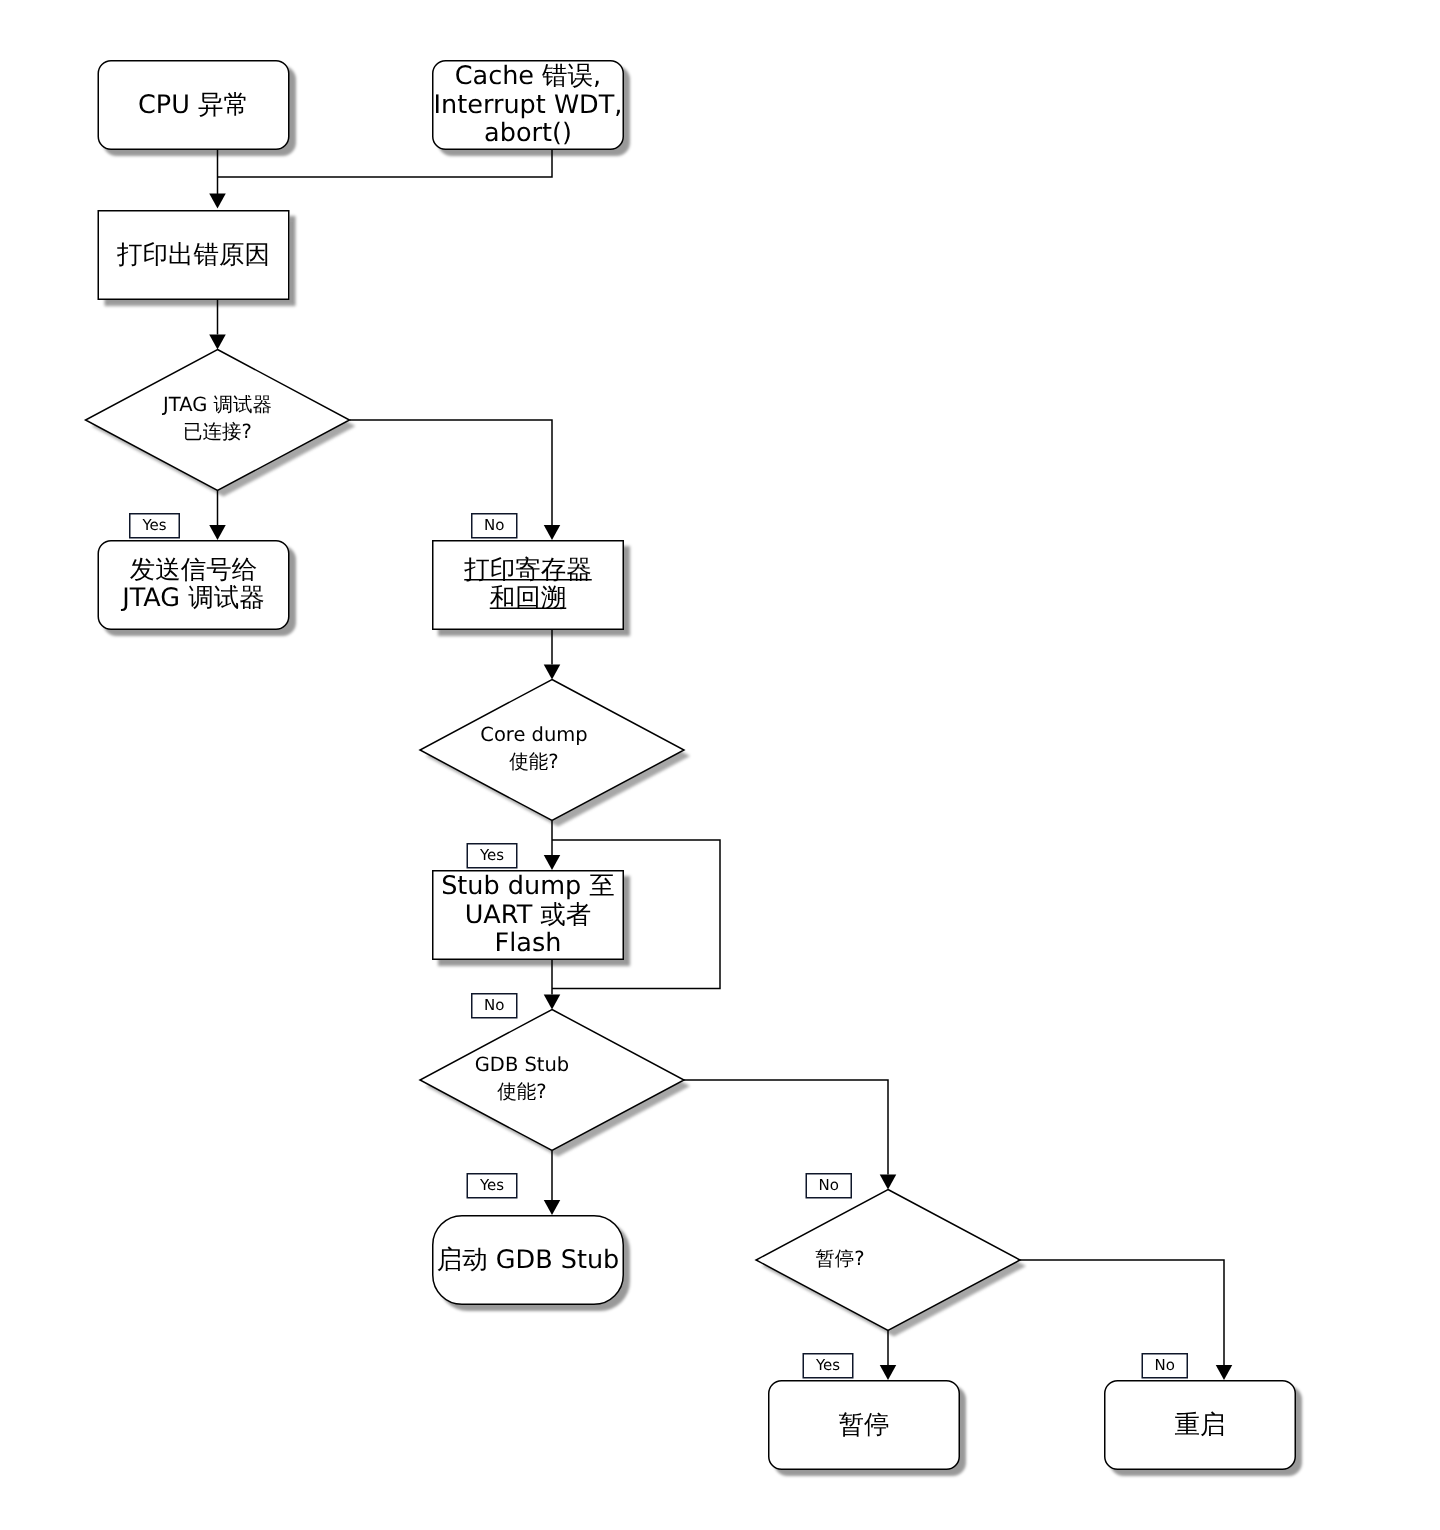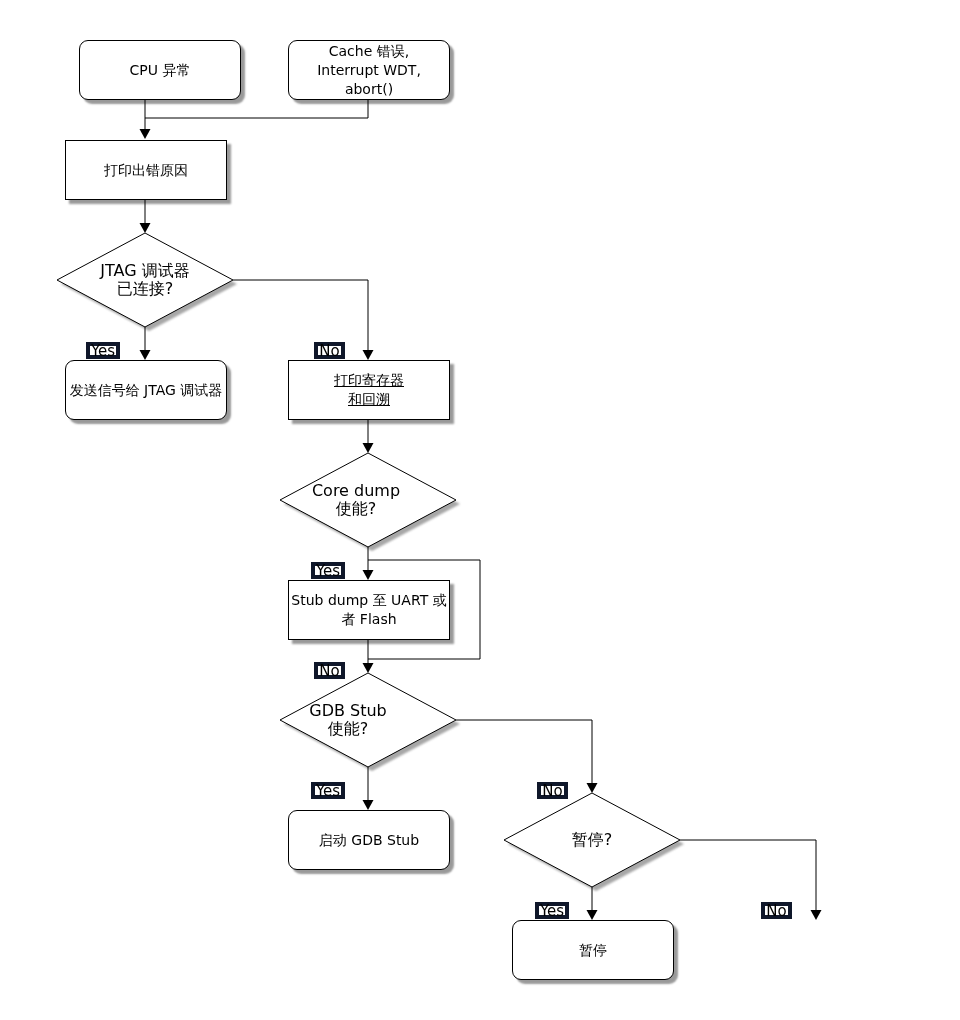--- a/index.html
+++ b/index.html
@@ -7,36 +7,36 @@
     position:relative; width:960px; height:1020px; background:#ffffff;
     font-family:"DejaVu Sans","Liberation Sans",sans-serif; color:#000;
     overflow:hidden;
   }
   svg.layer { position:absolute; left:0; top:0; z-index:1; }
   svg.layer path { stroke:#000; stroke-width:1; fill:none; }
   svg.layer polygon.arrow { fill:#000; stroke:none; }
   svg.layer polygon.diamond { fill:#ffffff; stroke:#000; stroke-width:1; }
   svg.layer polygon.dshadow { fill:#8a8a8a; opacity:0.75; filter:blur(1.2px); }
   .node {
-    position:absolute; box-sizing:border-box; width:162px; height:60px;
+    position:absolute; box-sizing:border-box; width:128px; height:60px;
     background:#ffffff; border:1px solid #000000;
     display:flex; align-items:center; justify-content:center;
-    text-align:center; font-size:14px; line-height:19px;
+    text-align:center; font-size:17px; line-height:19px;
     white-space:pre-line; z-index:2;
     box-shadow:4px 4px 2px rgba(0,0,0,0.40);
   }
   .node.rounded { border-radius:9px; }
   .dtext {
     position:absolute; transform:translate(-50%,-50%);
-    text-align:center; font-size:16px; line-height:18px;
+    text-align:center; font-size:13px; line-height:18px;
     white-space:pre-line; z-index:2;
   }
   .elabel {
     position:absolute; box-sizing:border-box; background:#ffffff;
-    border:4px solid #0f172a; font-size:15px; z-index:3;
+    border:1px solid #0f172a; font-size:10px; z-index:3;
     display:flex; align-items:center; justify-content:center;
   }
 </style>
 </head>
 <body>
 
 <div class="canvas">
 
   <svg class="layer" width="960" height="1020">
 
@@ -70,55 +70,58 @@
     <polygon class="arrow" points="586.5,783 597.5,783 592,793"></polygon>
     <polygon class="arrow" points="586.5,910 597.5,910 592,920"></polygon>
     <polygon class="arrow" points="810.5,910 821.5,910 816,920"></polygon>
 
     <polygon class="diamond" points="145,233 233,280 145,327 57,280"></polygon>
     <polygon class="diamond" points="368,453 456,500 368,547 280,500"></polygon>
     <polygon class="diamond" points="368,673 456,720 368,767 280,720"></polygon>
     <polygon class="diamond" points="592,793 680,840 592,887 504,840"></polygon>
   </svg>
 
-  <div class="node rounded" style="left:79px;  top:40px;align-items:center;">
+  <div class="node rounded" style="left:65px;  top:40px;align-items:center;">
     <span>CPU 异常</span>
   </div>
   <div class="node rounded" style="left:288px; top:40px;">
     <span>Cache 错误,
 Interrupt WDT,
 abort()</span>
   </div>
   <div class="node rounded" style="left:65px;  top:360px;">
     <span>发送信号给 JTAG 调试器</span>
   </div>
   <div class="node" style="left:65px;  top:140px;">
     <span>打印出错原因</span>
   </div>
   <div class="node" style="left:288px; top:360px;text-decoration:underline;">
     <span>打印寄存器
 和回溯</span>
   </div>
   <div class="node" style="left:288px; top:580px;">
     <span>Stub dump 至 UART 或者 Flash</span>
   </div>
-  <div class="node rounded" style="left:288px; top:810px;">
+  <div class="node rounded" style="left:288px; top:810px;border-radius:20px;">
     <span>启动 GDB Stub</span>
   </div>
   <div class="node rounded" style="left:512px; top:920px;">
     <span>暂停</span>
+  </div>
+  <div class="node rounded" style="left:736px; top:920px;">
+    <span>重启</span>
   </div>
 
   <div class="dtext" style="left:145px; top:280px;">JTAG 调试器
 已连接?</div>
   <div class="dtext" style="left:356px; top:500px;">Core dump
 使能?</div>
   <div class="dtext" style="left:348px; top:720px;">GDB Stub
 使能?</div>
-  <div class="dtext" style="left:592px; top:840px;">暂停?</div>
+  <div class="dtext" style="left:560px; top:840px;">暂停?</div>
 
   <div class="elabel" style="left:86px;  top:342px; width:34px; height:17px;">Yes</div>
   <div class="elabel" style="left:314px; top:342px; width:31px; height:17px;">No</div>
   <div class="elabel" style="left:311px; top:562px; width:34px; height:17px;">Yes</div>
   <div class="elabel" style="left:314px; top:662px; width:31px; height:17px;">No</div>
   <div class="elabel" style="left:311px; top:782px; width:34px; height:17px;">Yes</div>
   <div class="elabel" style="left:537px; top:782px; width:31px; height:17px;">No</div>
   <div class="elabel" style="left:535px; top:902px; width:34px; height:17px;">Yes</div>
   <div class="elabel" style="left:761px; top:902px; width:31px; height:17px;">No</div>
 

